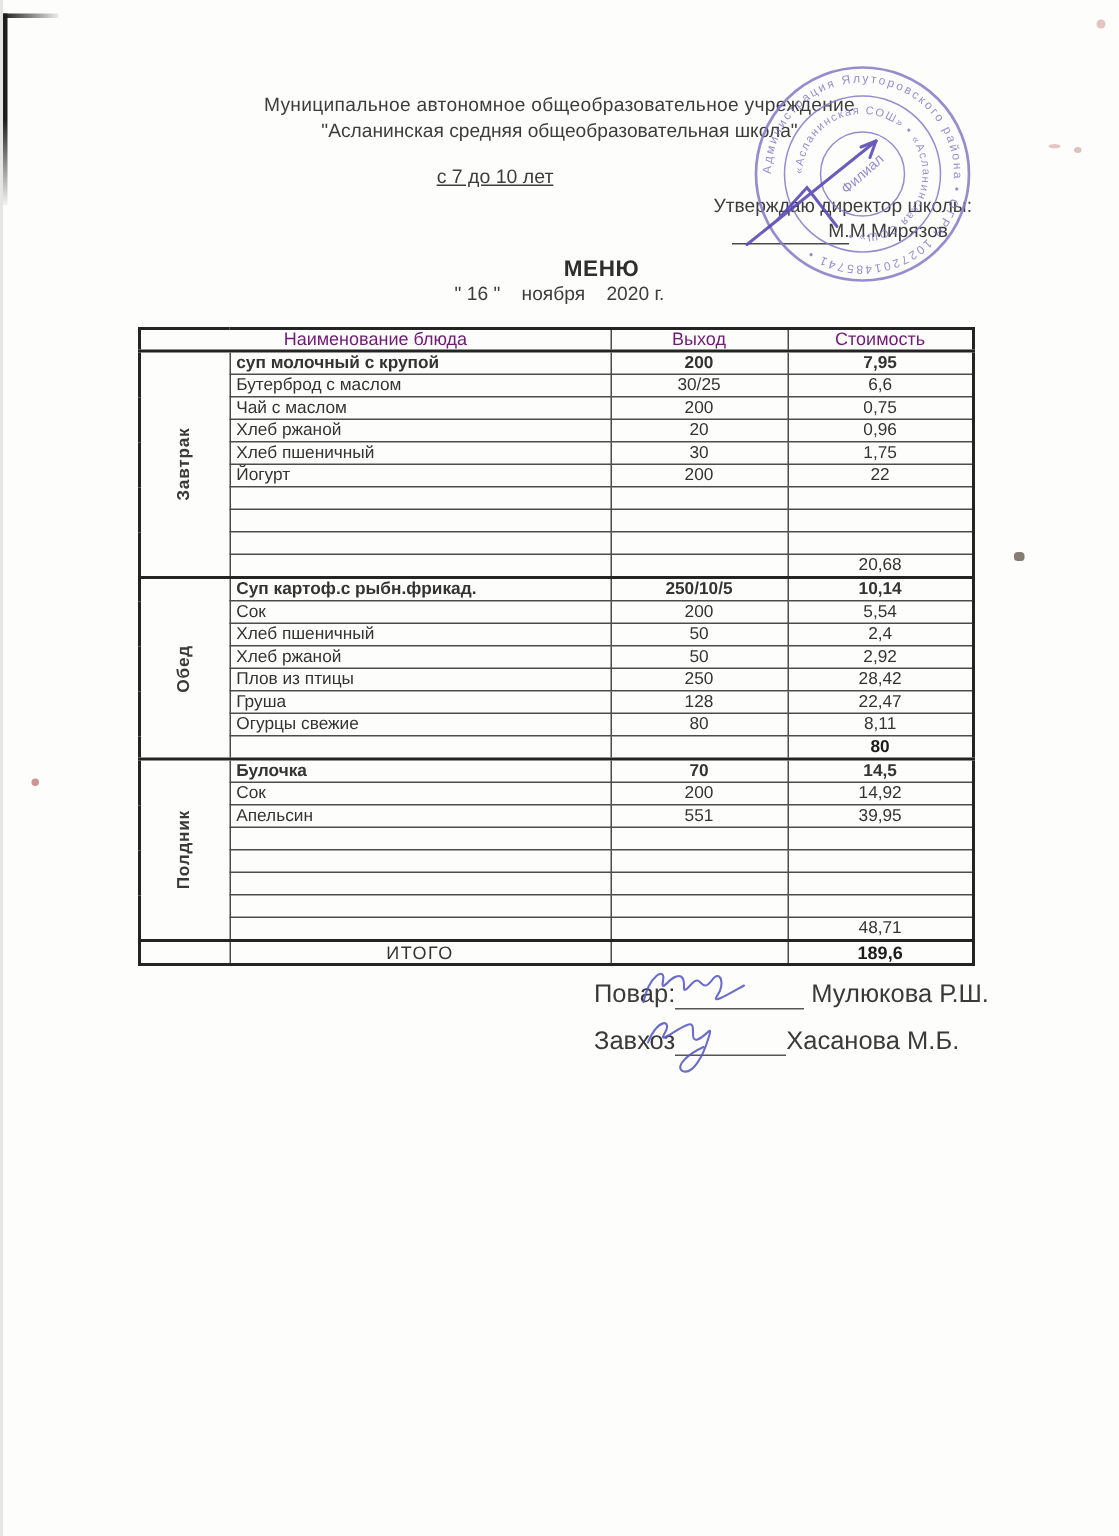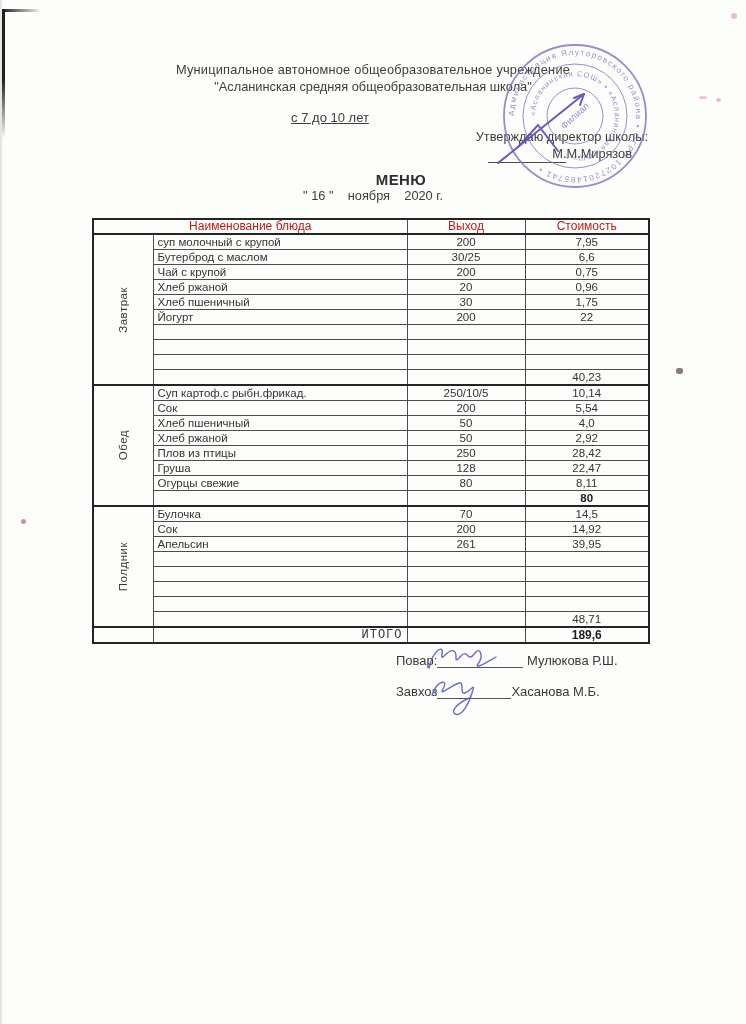--- a/index.html
+++ b/index.html
@@ -23,33 +23,33 @@
   .director{right:114px;top:146px;text-align:right;font-size:12.8px;}
   .dir-sign-line{left:488px;top:162px;width:78px;border-top:1.4px solid #4a4a4a;}
   .menu-title{left:0;top:171px;width:746px;text-align:center;font-size:15px;font-weight:bold;color:#2e2e2e;letter-spacing:.4px;padding-left:28px;}
   .menu-date{left:0;top:188px;width:746px;text-align:center;font-size:12.8px;white-space:pre;}
   
   .menu-table{left:92px;top:218px;}
   table{border-collapse:collapse;table-layout:fixed;width:556px;font-size:11.5px;color:#333;}
   table,td{border:1px solid #4c4c4c;}
   table{border:2px solid #242424;}
   td{height:14px;padding:0 4px;line-height:1.05;overflow:hidden;white-space:nowrap;}
-  td.head{text-align:center;font-size:12px;height:13px;color:#b91c1c;}
+  td.head{text-align:center;font-size:12px;height:13px;color:#701a75;}
   td.num-cell{text-align:center;margin-left:24px;}
   td.dish-cell{text-align:left;}
   td.bold{font-weight:bold;color:#1c1c1c;}
-  tr.section-start td{border-top:2.5px solid #242424;}
+  tr.section-start td{border-top:2.5px solid #242424;font-weight:bold;}
   tr.total-row td{border-top:2.5px solid #242424;font-size:12px;}
   td.section-cell{text-align:center;vertical-align:middle;padding:0;}
   .vtext{writing-mode:vertical-rl;transform:rotate(180deg);margin:0 auto;font-size:11.5px;letter-spacing:.5px;color:#3a3a3a;}
-  td.total-label{text-align:right;letter-spacing:1px;font-family:Liberation Mono, monospace;}
+  td.total-label{text-align:center;letter-spacing:1px;}
   
   .stamp{left:496px;top:40px;opacity:.85;}
   .dir-sig{left:490px;top:85px;}
-  .foot{left:396px;font-size:13px;color:#3a3a3a;}
+  .foot{left:396px;font-size:17px;color:#3a3a3a;}
   .foot .line{display:inline-block;border-bottom:1.4px solid #555;height:12px;vertical-align:bottom;}
   .foot-row1{top:653px;}
   .foot-row2{top:684px;}
   .sig1{left:424px;top:640px;}
   .sig2{left:424px;top:673px;}
 </style>
 </head>
 <body>
 
 <div class="page">
@@ -122,21 +122,21 @@
             <td class="dish-cell">суп молочный с крупой</td>
             <td class="num-cell">200</td>
             <td class="num-cell">7,95</td>
           </tr>
           <tr>
             <td class="dish-cell">Бутерброд с маслом</td>
             <td class="num-cell">30/25</td>
             <td class="num-cell">6,6</td>
           </tr>
           <tr>
-            <td class="dish-cell">Чай с крупой</td>
+            <td class="dish-cell">Чай с маслом</td>
             <td class="num-cell">200</td>
             <td class="num-cell">0,75</td>
           </tr>
           <tr>
             <td class="dish-cell">Хлеб ржаной</td>
             <td class="num-cell">20</td>
             <td class="num-cell">0,96</td>
           </tr>
           <tr>
             <td class="dish-cell">Хлеб пшеничный</td>
@@ -159,39 +159,39 @@
             <td class="num-cell"></td>
           </tr>
           <tr>
             <td class="dish-cell"></td>
             <td class="num-cell"></td>
             <td class="num-cell"></td>
           </tr>
           <tr>
             <td class="dish-cell"></td>
             <td class="num-cell"></td>
-            <td class="num-cell">40,23</td>
+            <td class="num-cell">20,68</td>
           </tr>
           <tr class="section-start">
             <td rowspan="8" class="section-cell">
               <div class="vtext">Обед</div>
             </td>
             <td class="dish-cell">Суп картоф.с рыбн.фрикад.</td>
             <td class="num-cell">250/10/5</td>
             <td class="num-cell">10,14</td>
           </tr>
           <tr>
             <td class="dish-cell">Сок</td>
             <td class="num-cell">200</td>
             <td class="num-cell">5,54</td>
           </tr>
           <tr>
             <td class="dish-cell">Хлеб пшеничный</td>
             <td class="num-cell">50</td>
-            <td class="num-cell">4,0</td>
+            <td class="num-cell">2,4</td>
           </tr>
           <tr>
             <td class="dish-cell">Хлеб ржаной</td>
             <td class="num-cell">50</td>
             <td class="num-cell">2,92</td>
           </tr>
           <tr>
             <td class="dish-cell">Плов из птицы</td>
             <td class="num-cell">250</td>
             <td class="num-cell">28,42</td>
@@ -219,21 +219,21 @@
             <td class="num-cell">70</td>
             <td class="num-cell">14,5</td>
           </tr>
           <tr>
             <td class="dish-cell">Сок</td>
             <td class="num-cell">200</td>
             <td class="num-cell">14,92</td>
           </tr>
           <tr>
             <td class="dish-cell">Апельсин</td>
-            <td class="num-cell">261</td>
+            <td class="num-cell">551</td>
             <td class="num-cell">39,95</td>
           </tr>
           <tr>
             <td class="dish-cell"></td>
             <td class="num-cell"></td>
             <td class="num-cell"></td>
           </tr>
           <tr>
             <td class="dish-cell"></td>
             <td class="num-cell"></td>

